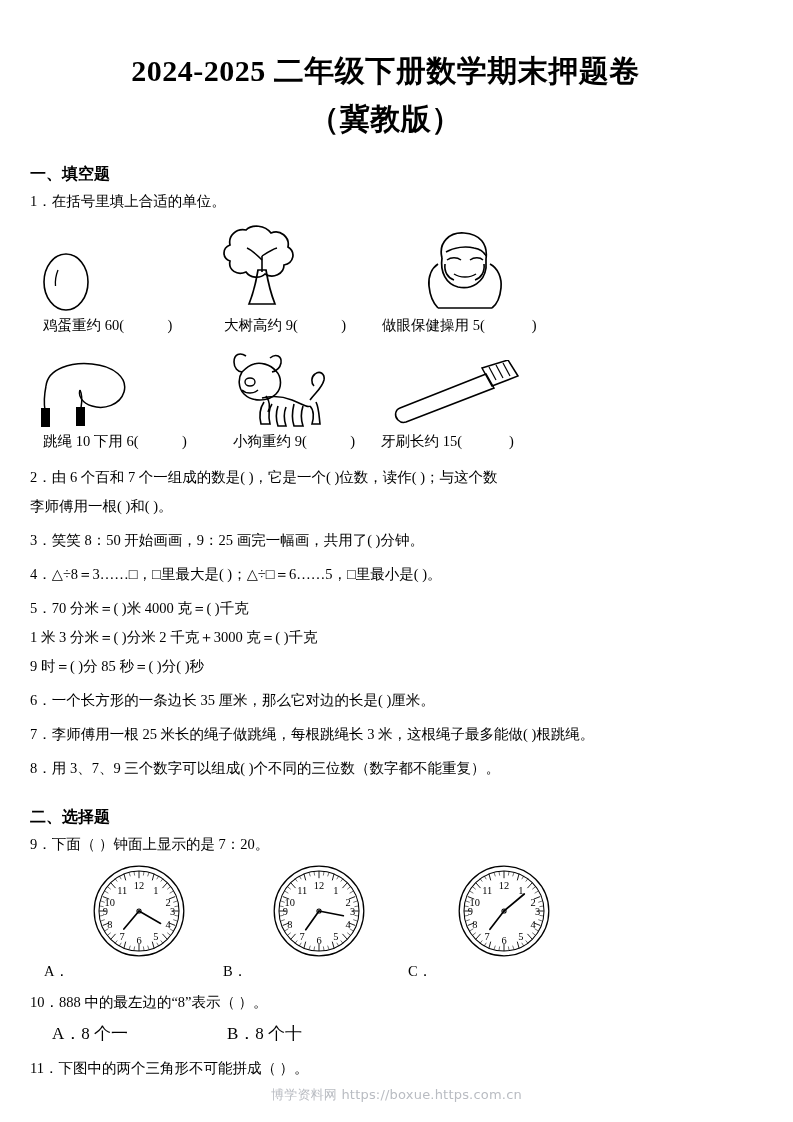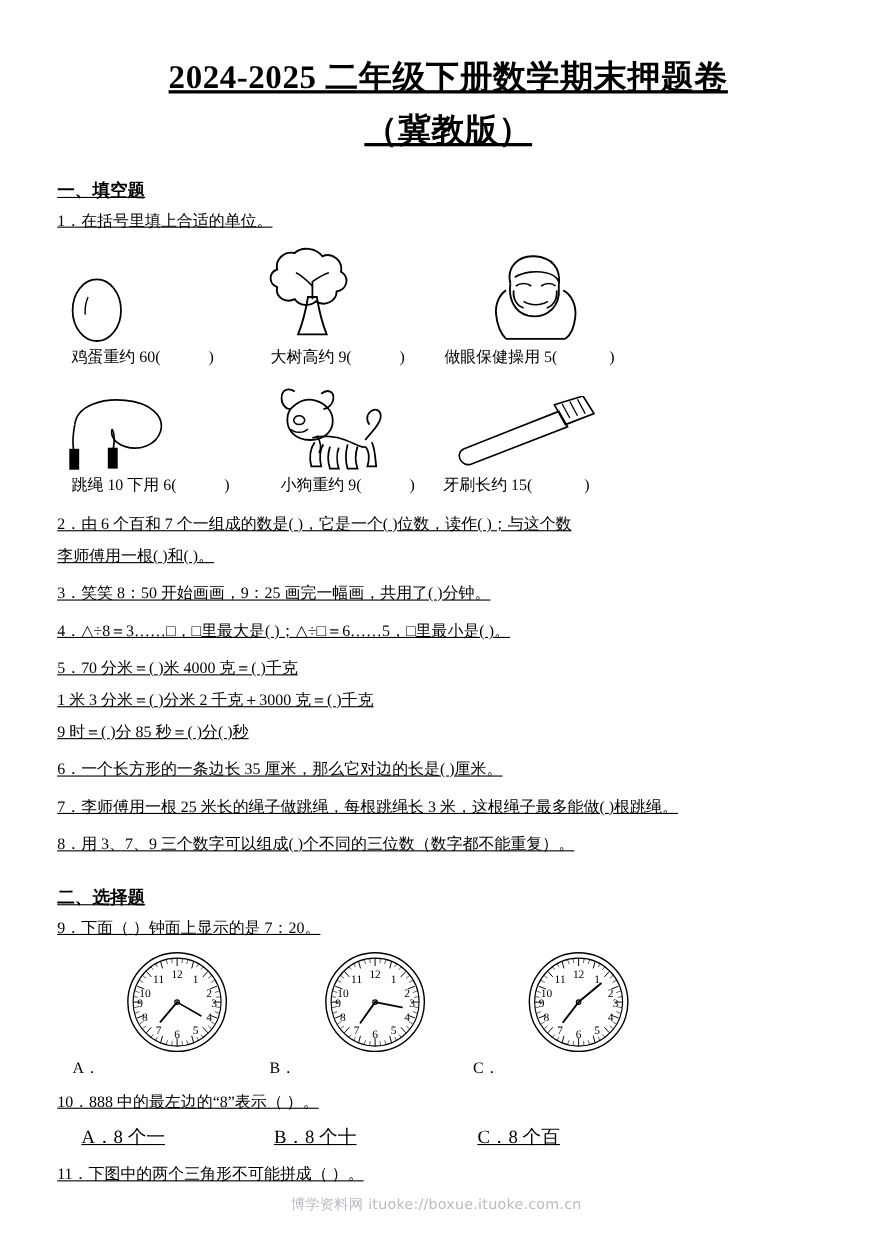--- a/index.html
+++ b/index.html
@@ -14,25 +14,24 @@
   .page {
     position: relative;
     width: 793px;
     height: 1122px;
     background: #ffffff;
     overflow: hidden;
     box-sizing: border-box;
   }
   .sheet {
     position: absolute;
-    left: 52px;
+    left: 30px;
     top: 0;
     width: 711px;
     height: 818px;
-    text-decoration: underline;
   }
 
   
   .doc-title {
     text-align: center;
     font-family: "Liberation Serif", "DejaVu Serif", serif;
     font-weight: bold;
     font-size: 30px;
     line-height: 46px;
     letter-spacing: 0.5px;
@@ -473,21 +472,20 @@
     <div class="clock-label-row">
       <div class="clock-label" style="left:14px;">A．</div>
       <div class="clock-label" style="left:193px;">B．</div>
       <div class="clock-label" style="left:378px;">C．</div>
     </div>
 
     <div class="q" style="margin-top:6px;">10．888 中的最左边的“8”表示（    ）。</div>
     <div class="opts">
       <span class="opt-a">A．8 个一</span>
       <span class="opt-b">B．8 个十</span>
-      <span class="opt-c">C．8 个百</span>
     </div>
 
     <div class="q" style="margin-top:8px;">11．下图中的两个三角形不可能拼成（    ）。</div>
 
   </div>
 
-  <div class="watermark">博学资料网 ituoke://boxue.ituoke.com.cn</div>
+  <div class="watermark">博学资料网 https://boxue.https.com.cn</div>
 </div>
 
 </body></html>

